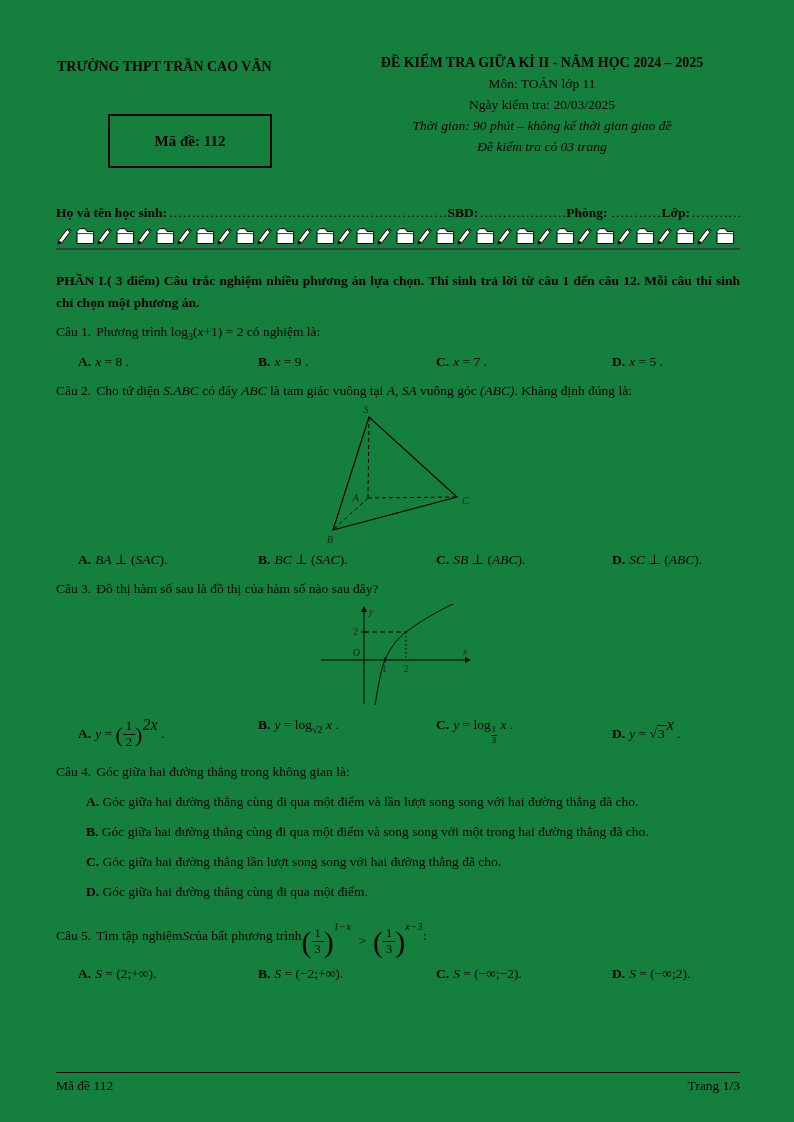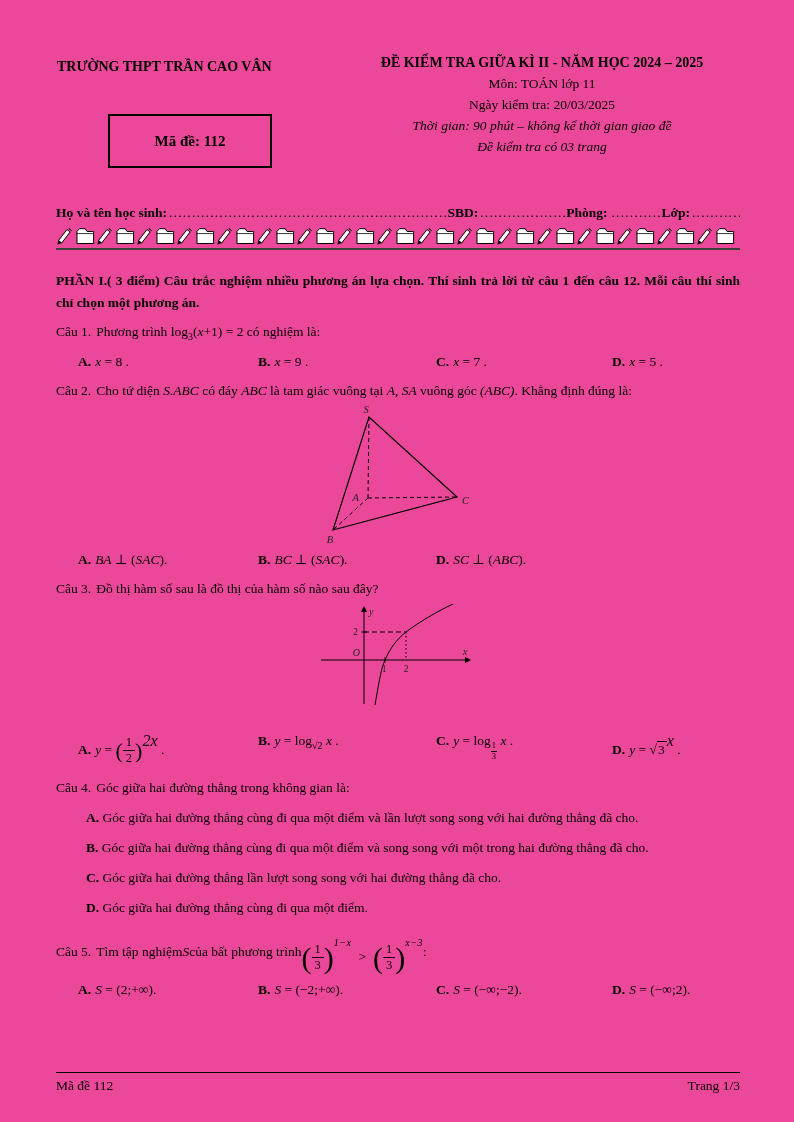--- a/index.html
+++ b/index.html
@@ -1,16 +1,16 @@
 <!DOCTYPE html>
 <html><head>
 <meta charset="utf-8">
 <style>
   html,body{margin:0;padding:0;background:#fff;}
-  .page{position:relative;width:794px;height:1122px;background:#ec4899;overflow:hidden;
+  .page{position:relative;width:794px;height:1122px;background:#15803d;overflow:hidden;
         font-family:"Liberation Serif","DejaVu Serif",serif;font-size:13.5px;line-height:22px;color:#000;}
   .i{font-style:italic;}
   
   .school{position:absolute;left:57px;top:56px;font-weight:700;font-size:14px;}
   .hblock{position:absolute;left:338px;top:52px;width:408px;text-align:center;line-height:21px;}
   .htitle{font-weight:700;font-size:14px;}
   .codebox{position:absolute;left:108px;top:114px;width:160px;height:50px;border:2px solid #000;
            display:flex;align-items:center;justify-content:center;font-weight:700;font-size:15px;}
   
   .content{position:absolute;left:56px;top:186px;width:684px;}
@@ -159,20 +159,21 @@
       <path d="M89,13 L88,94 M88,94 L53,126 M88,94 L177,93" fill="none" stroke="#000" stroke-width="1" stroke-dasharray="4,3"></path>
       <text class="flab" x="86" y="9" text-anchor="middle">S</text>
       <text class="flab" x="79" y="97" text-anchor="end">A</text>
       <text class="flab" x="50" y="139" text-anchor="middle">B</text>
       <text class="flab" x="182" y="100" text-anchor="start">C</text>
     </svg>
 
     <div class="opts4">
       <span class="opt"><b>A.</b><span class="mv">BA</span><span> ⊥ (</span><span class="mv">SAC</span><span>).</span></span>
       <span class="opt"><b>B.</b><span class="mv">BC</span><span> ⊥ (</span><span class="mv">SAC</span><span>).</span></span>
+      <span class="opt"><b>C.</b><span class="mv">SB</span><span> ⊥ (</span><span class="mv">ABC</span><span>).</span></span>
       <span class="opt"><b>D.</b><span class="mv">SC</span><span> ⊥ (</span><span class="mv">ABC</span><span>).</span></span>
     </div>
 
     <div class="qline">
       <span class="qlabel">Câu 3.</span><span>Đồ thị hàm số sau là đồ thị của hàm số nào sau đây?</span>
     </div>
 
     <svg class="fig2" width="165" height="102" viewBox="0 0 165 102">
       <g stroke="#000" stroke-width="1" fill="none">
         <line x1="46" y1="100" x2="46" y2="6"></line>
@@ -186,21 +187,21 @@
       <path d="M46,2 l-3,6 h6 z" fill="#000"></path>
       <path d="M153,56 l-6,-3 v6 z" fill="#000"></path>
       <text class="glab" x="51" y="11">y</text>
       <text class="glab" x="145" y="51">x</text>
       <text class="glab" x="42" y="52" text-anchor="end">O</text>
       <text class="gnum" x="66" y="68" text-anchor="middle">1</text>
       <text class="gnum" x="88" y="68" text-anchor="middle">2</text>
       <text class="gnum" x="40" y="31" text-anchor="end">2</text>
     </svg>
 
-    <div class="opts4" style="margin-top:24px">
+    <div class="opts4" style="margin-top:8px">
       <span class="opt"><b>A.</b><span class="mv">y</span><span> = </span><span class="bp2">(</span><span class="frac"><span class="ft">1</span><span class="fb">2</span></span><span class="bp2">)</span><sup class="exp2">2x</sup><span> .</span></span>
       <span class="opt"><b>B.</b><span class="mv">y</span><span> = log</span><sub>√2</sub><span class="mv"> x</span><span> .</span></span>
       <span class="opt"><b>C.</b><span class="mv">y</span><span> = log</span><span class="stacksub"><span class="ssn">1</span><span class="ssd">3</span></span><span class="mv"> x</span><span> .</span></span>
       <span class="opt"><b>D.</b><span class="mv">y</span><span> = </span><span class="sqrtwrap">√<span class="radi">3</span></span><sup class="exp2">x</sup><span> .</span></span>
     </div>
 
     <div class="qline" style="margin-top:12px">
       <span class="qlabel">Câu 4.</span><span>Góc giữa hai đường thẳng trong không gian là:</span>
     </div>
     <p class="q4opt"><b>A.</b> <span>Góc giữa hai đường thẳng cùng đi qua một điểm và lần lượt song song với hai đường thẳng đã cho.</span></p>

